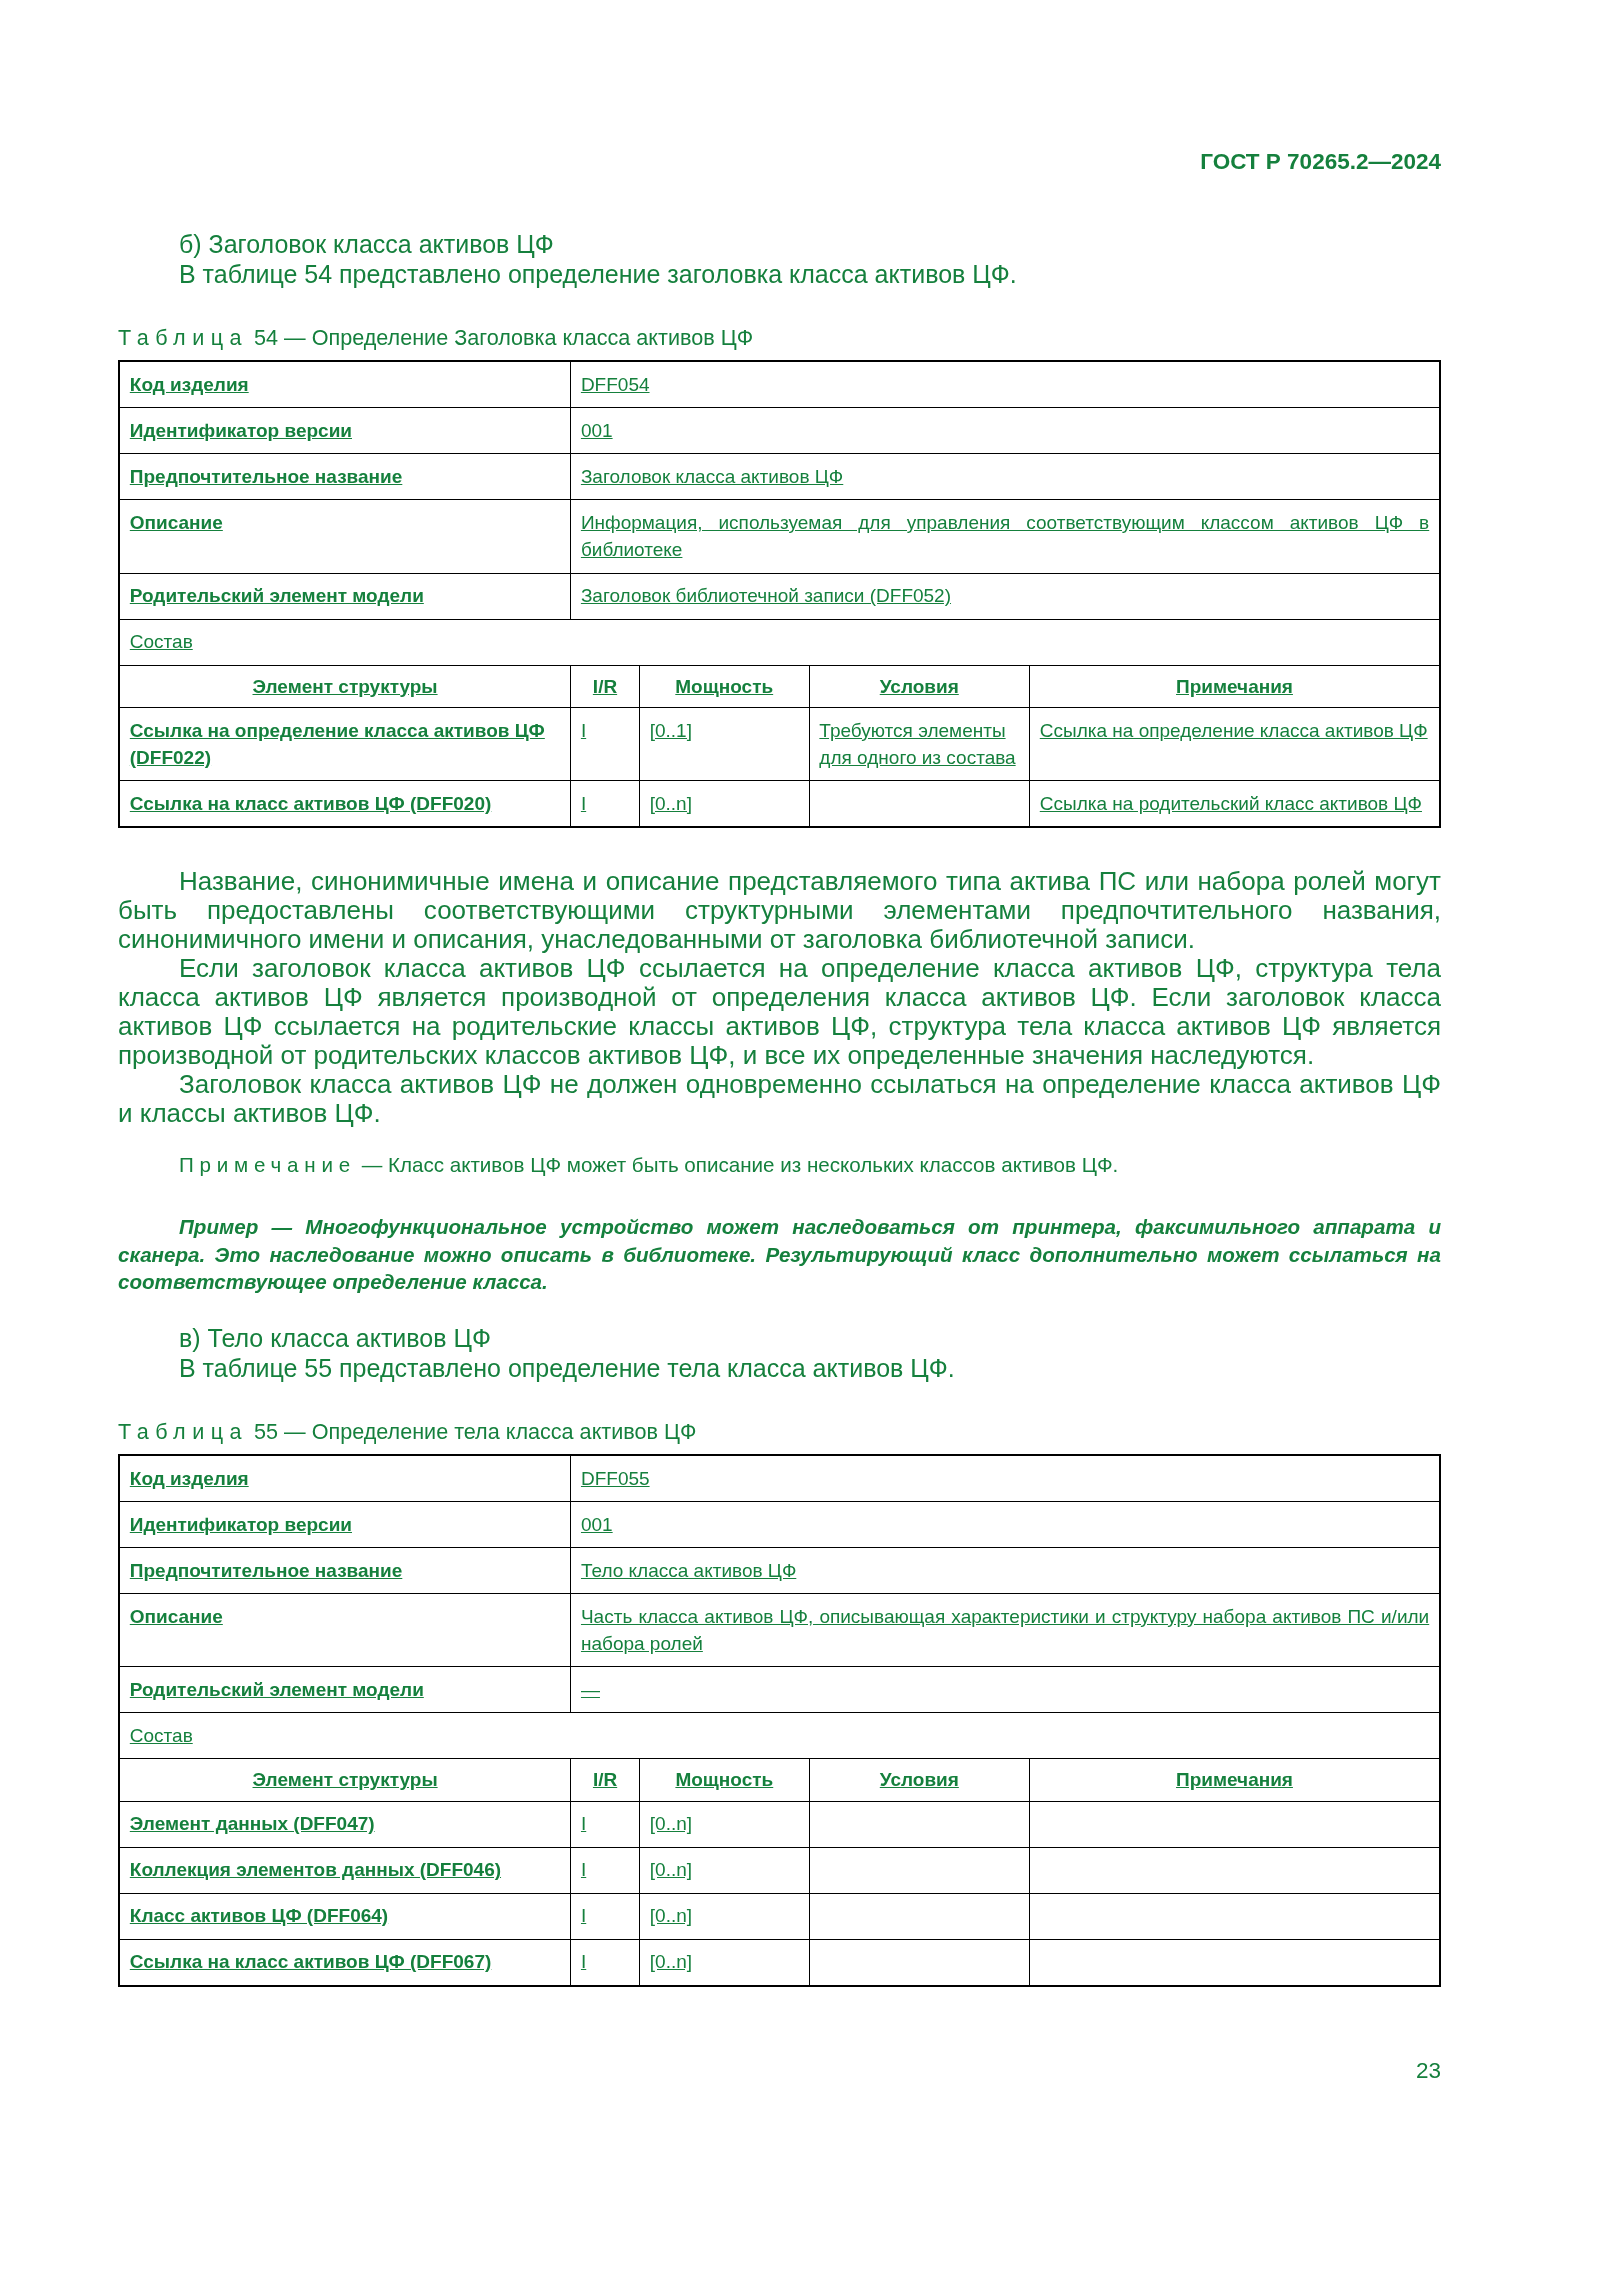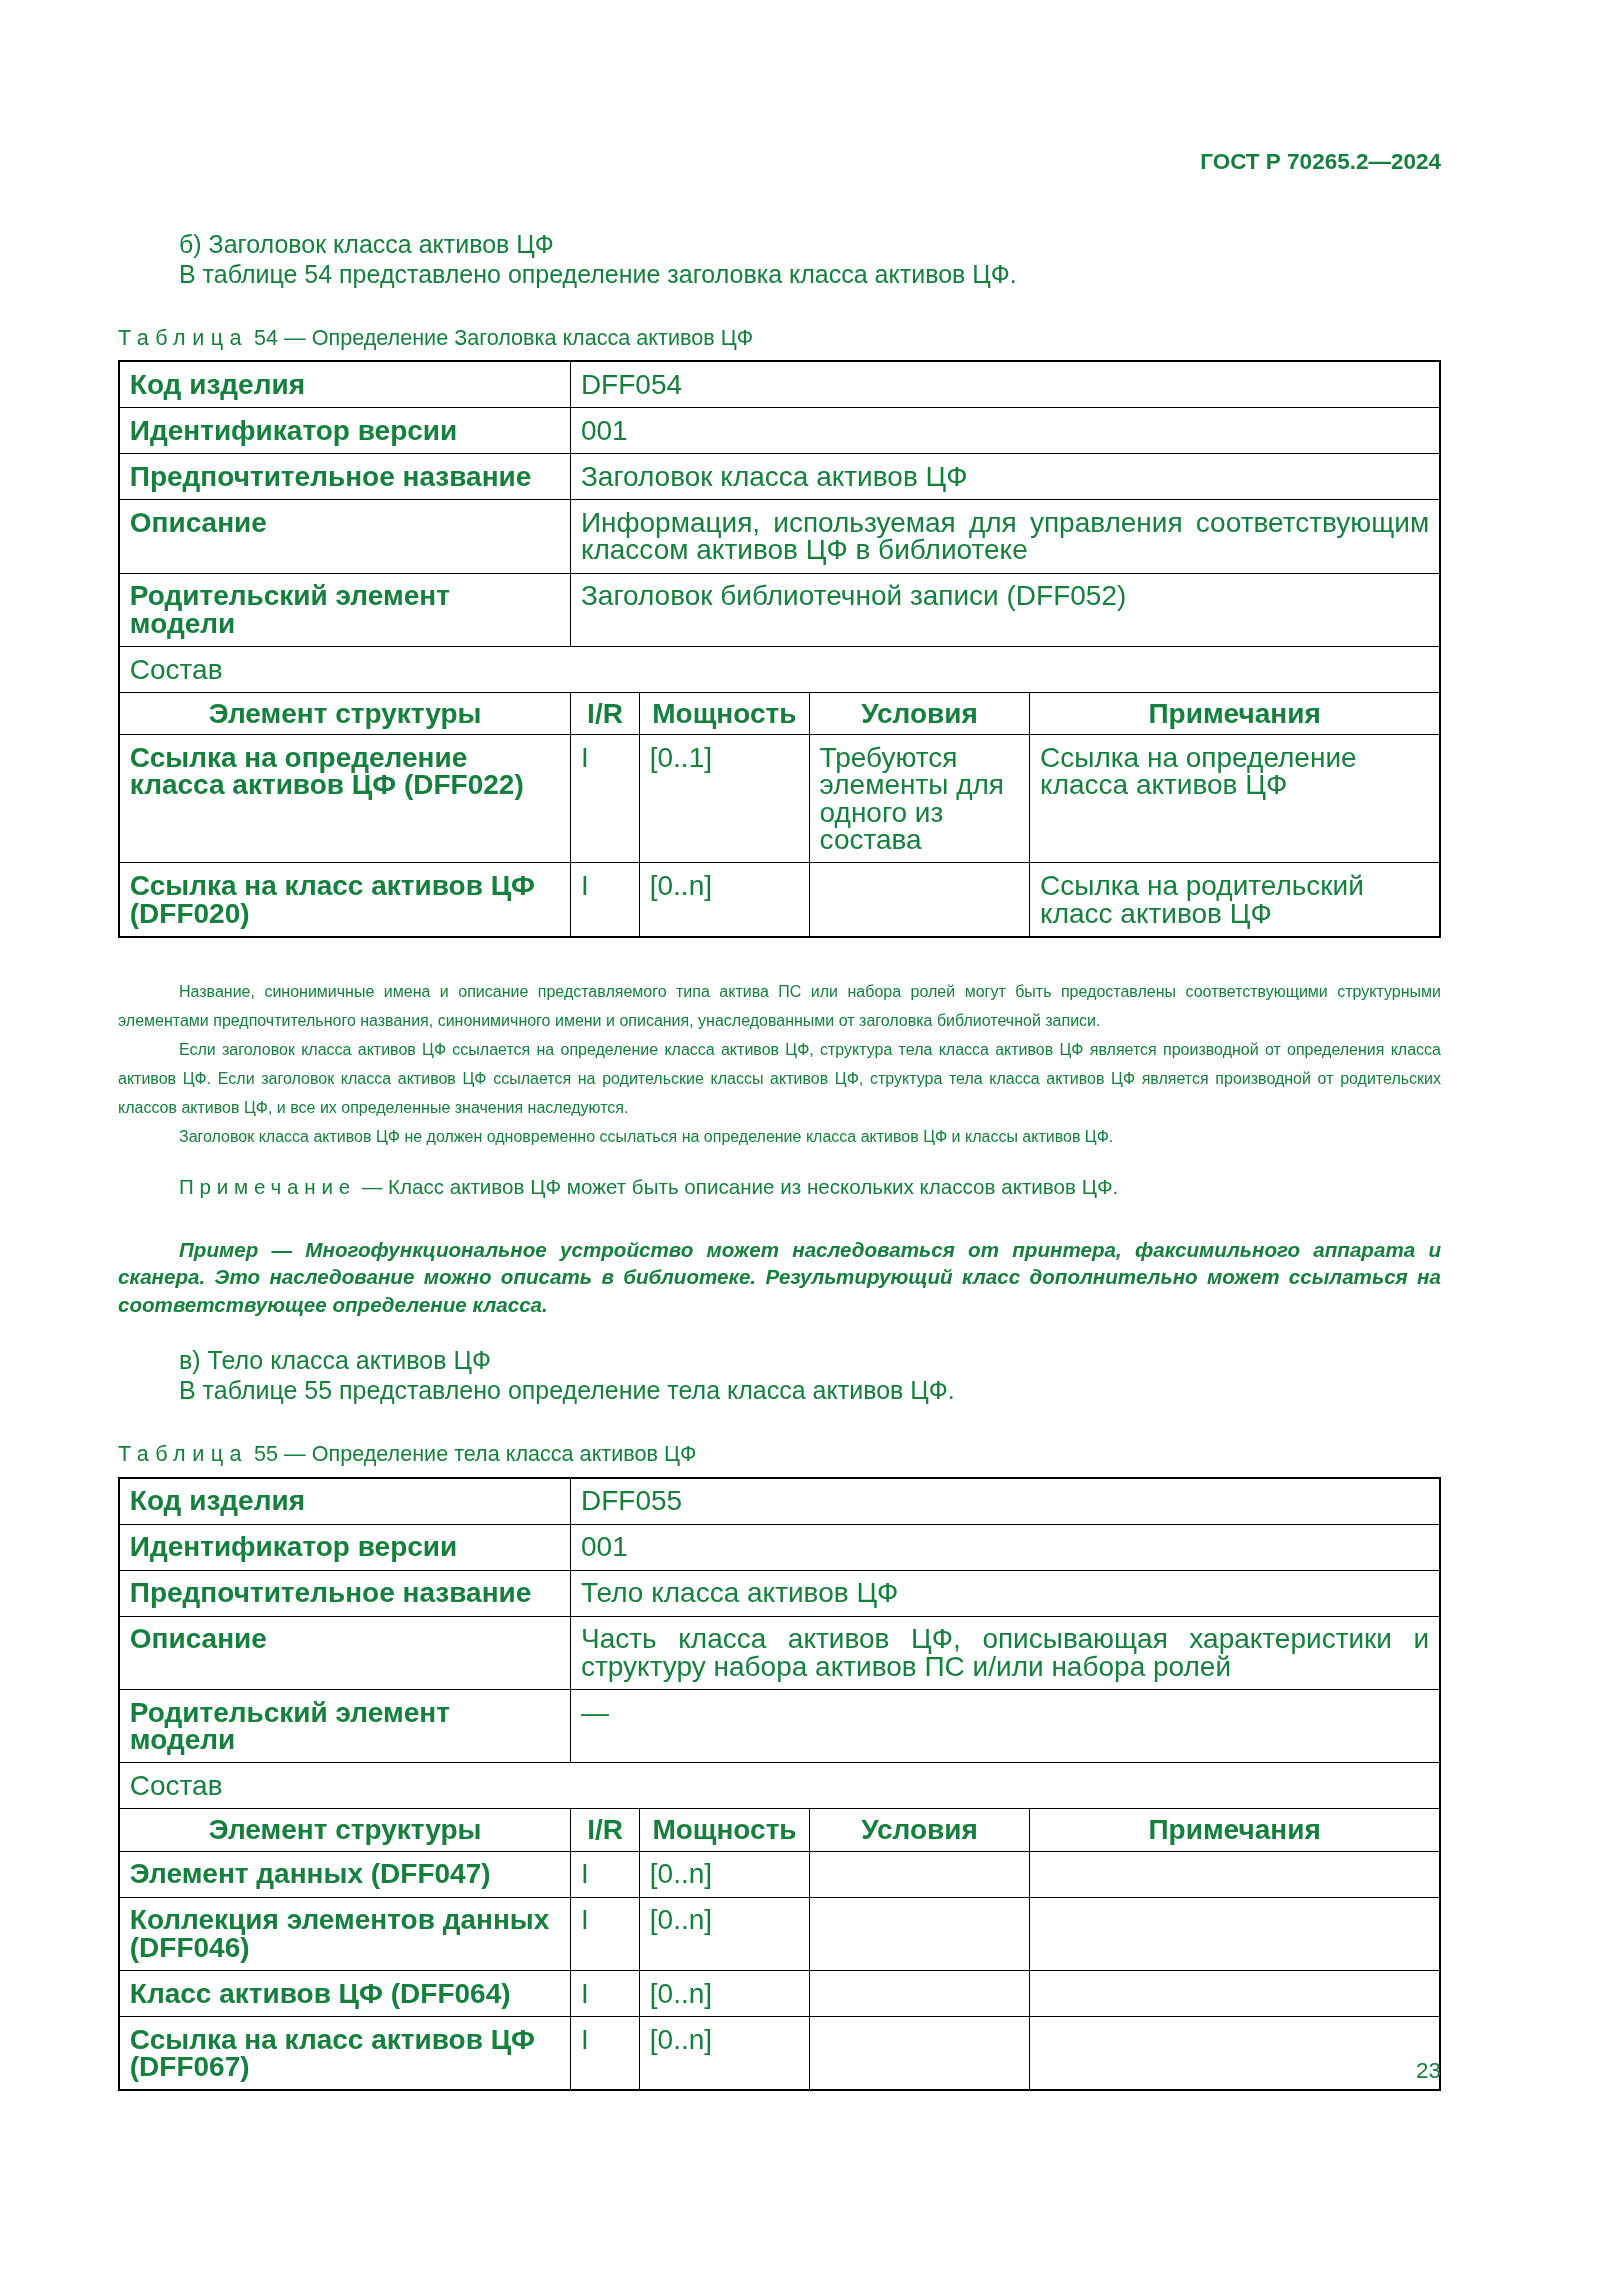--- a/index.html
+++ b/index.html
@@ -25,39 +25,40 @@
     font-size:22.5px;
     line-height:29px;
   }
   .line {
     font-size:25px;
     line-height:30px;
     text-indent:61px;
   }
   .first-line { margin-top:53px; }
   .para {
-    font-size:16px;
+    font-size:26px;
     line-height:29px;
     text-align:justify;
     text-indent:61px;
   }
   .para-group { margin-top:39px; }
   .table-caption {
     margin-top:35px;
     margin-bottom:8.8px;
     font-size:21.6px;
     line-height:27.4px;
   }
   .spaced { letter-spacing:0.30em; }
   table.gost {
     width:100%;
     border-collapse:collapse;
     border:2px solid #000;
-    font-size:28px;
+    font-size:19px;
     line-height:27.4px;
+    text-decoration:underline;
   }
   table.gost td, table.gost th {
     border:1px solid #000;
     padding:8.8px 9.8px;
     vertical-align:top;
     text-align:left;
   }
   table.gost th {
     font-weight:bold;
     text-align:center;

